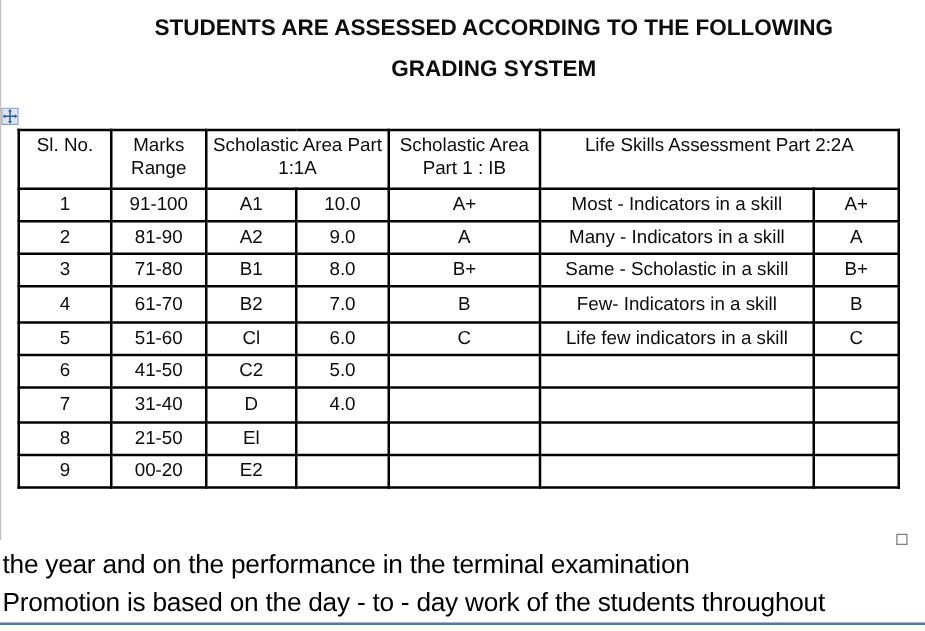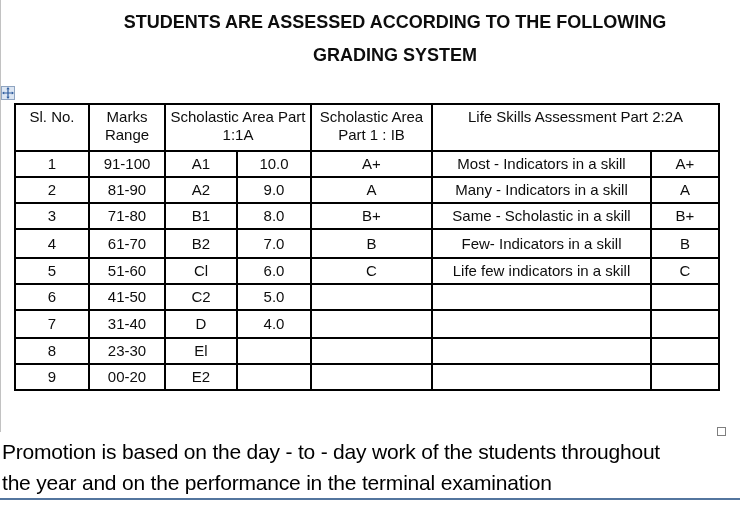--- a/index.html
+++ b/index.html
@@ -137,21 +137,21 @@
     <td class="c">7</td>
     <td class="l">31-40</td>
     <td class="c">D</td>
     <td class="c">4.0</td>
     <td class="c"></td>
     <td class="l"></td>
     <td class="c"></td>
   </tr>
   <tr style="height:26px">
     <td class="c">8</td>
-    <td class="l">23-30</td>
+    <td class="l">21-50</td>
     <td class="c">El</td>
     <td class="c"></td>
     <td class="c"></td>
     <td class="l"></td>
     <td class="c"></td>
   </tr>
   <tr style="height:26px">
     <td class="c">9</td>
     <td class="l">00-20</td>
     <td class="c">E2</td>
@@ -159,17 +159,17 @@
     <td class="c"></td>
     <td class="l"></td>
     <td class="c"></td>
   </tr>
 </tbody>
   </table>
 
 <div class="resize-handle"></div>
 
 <div class="footer-text">
+  <div>the year and on the performance in the terminal examination</div>
   <div>Promotion is based on the day - to - day work of the students throughout</div>
-  <div>the year and on the performance in the terminal examination</div>
 </div>
 
 <div class="bottom-rule"></div>
 
 </body></html>

